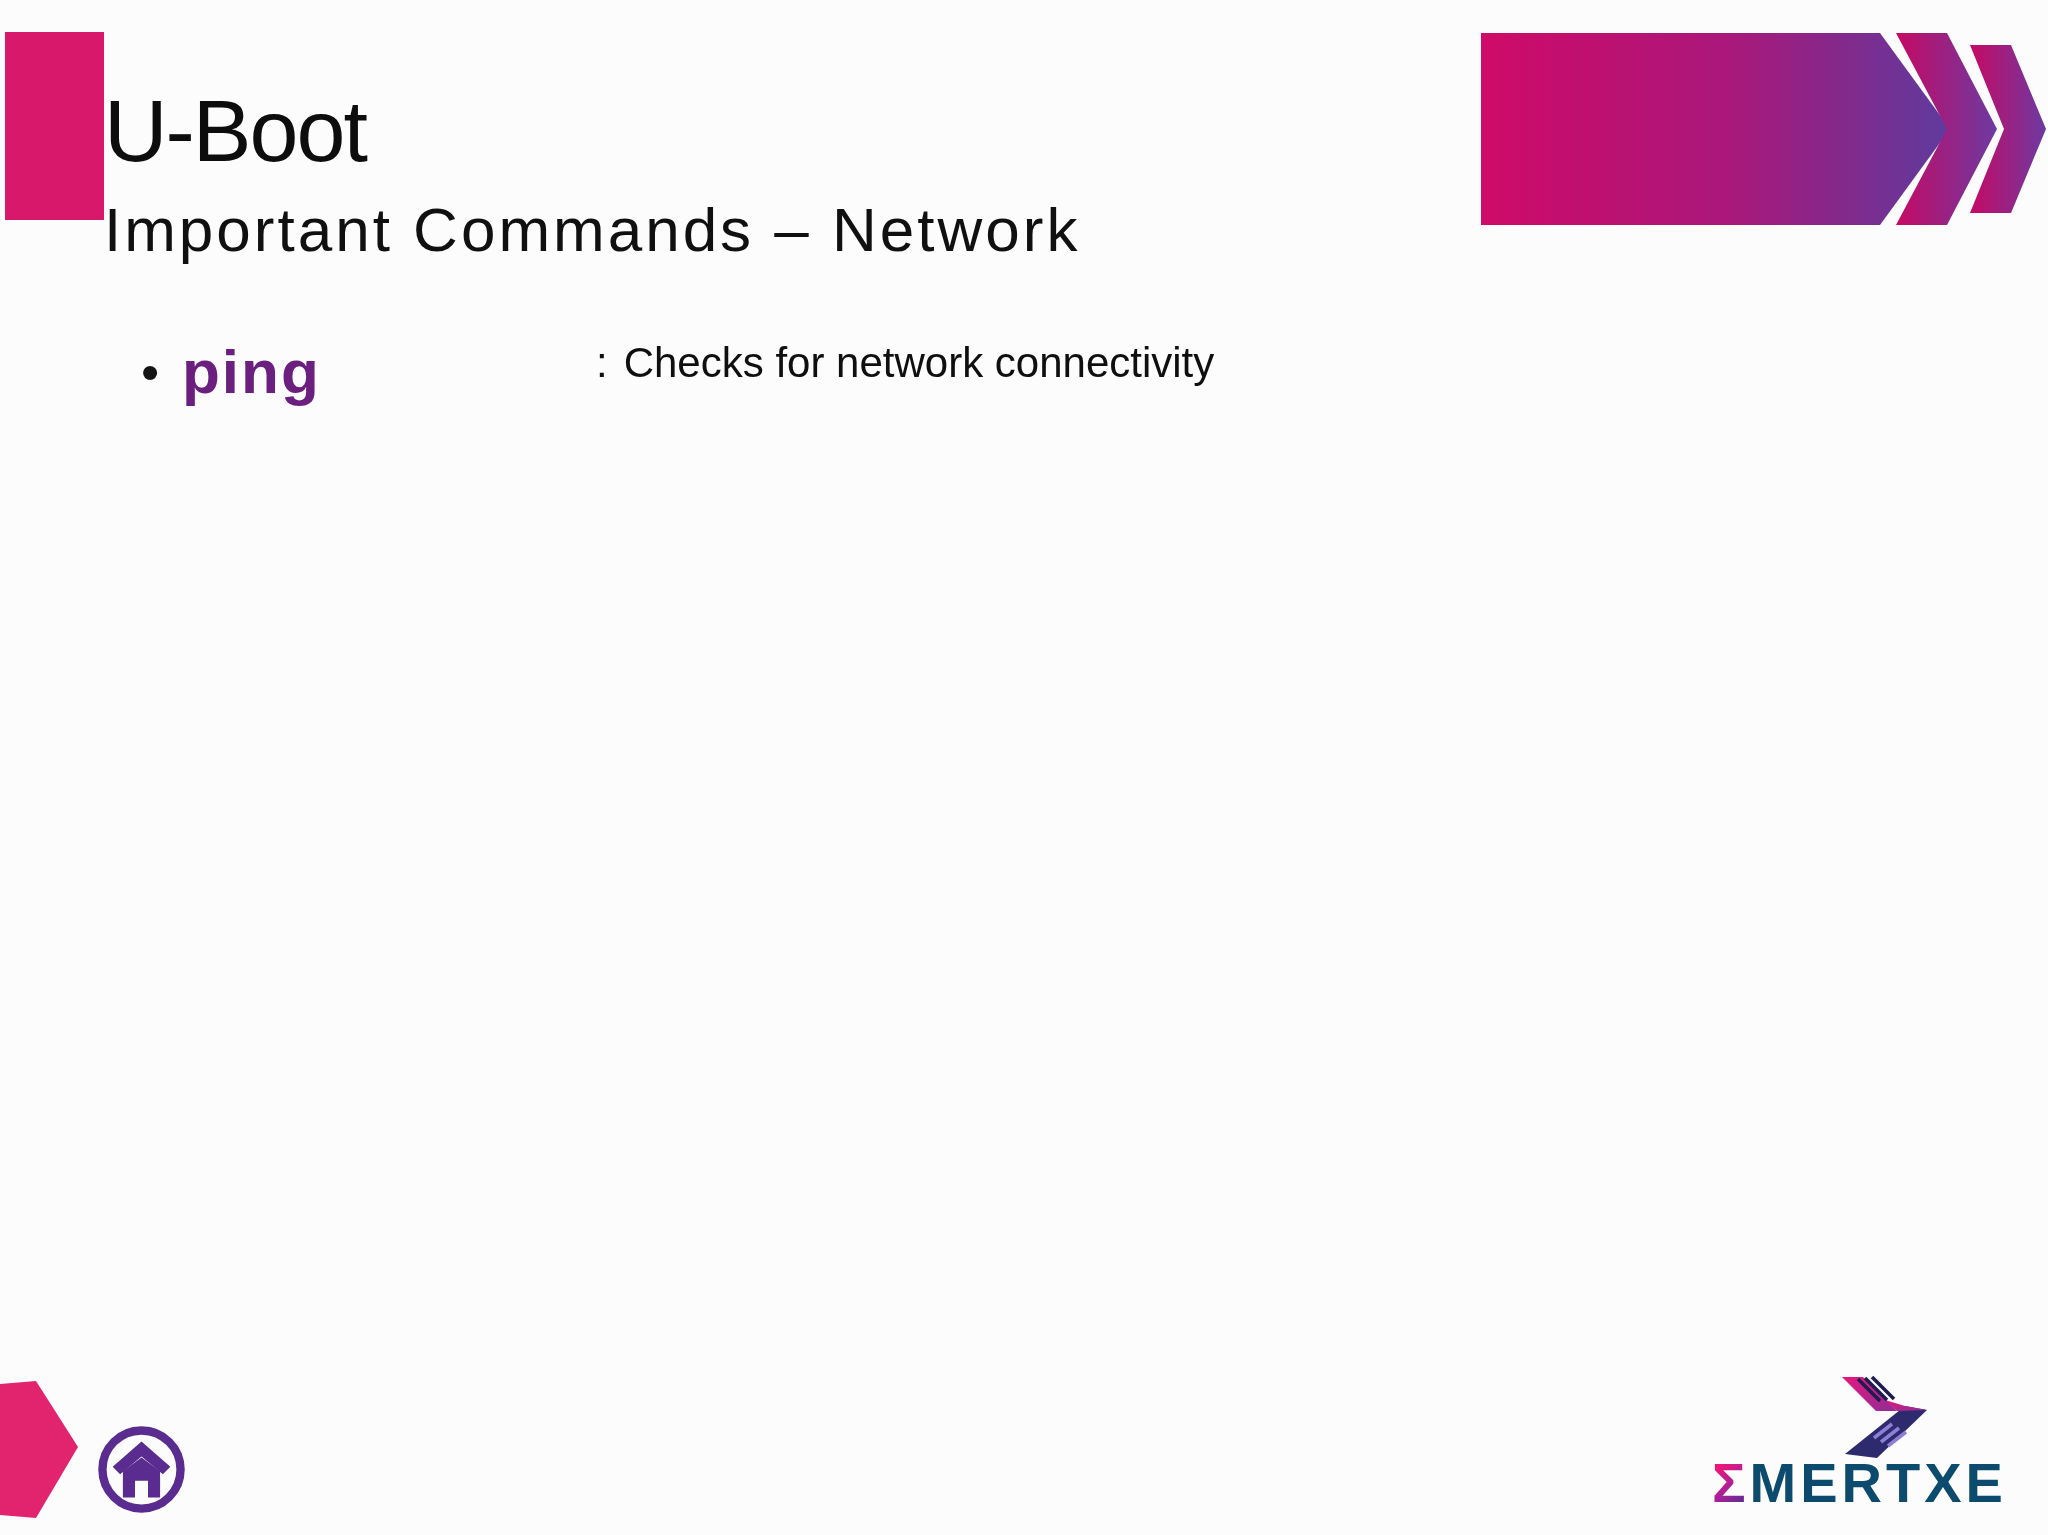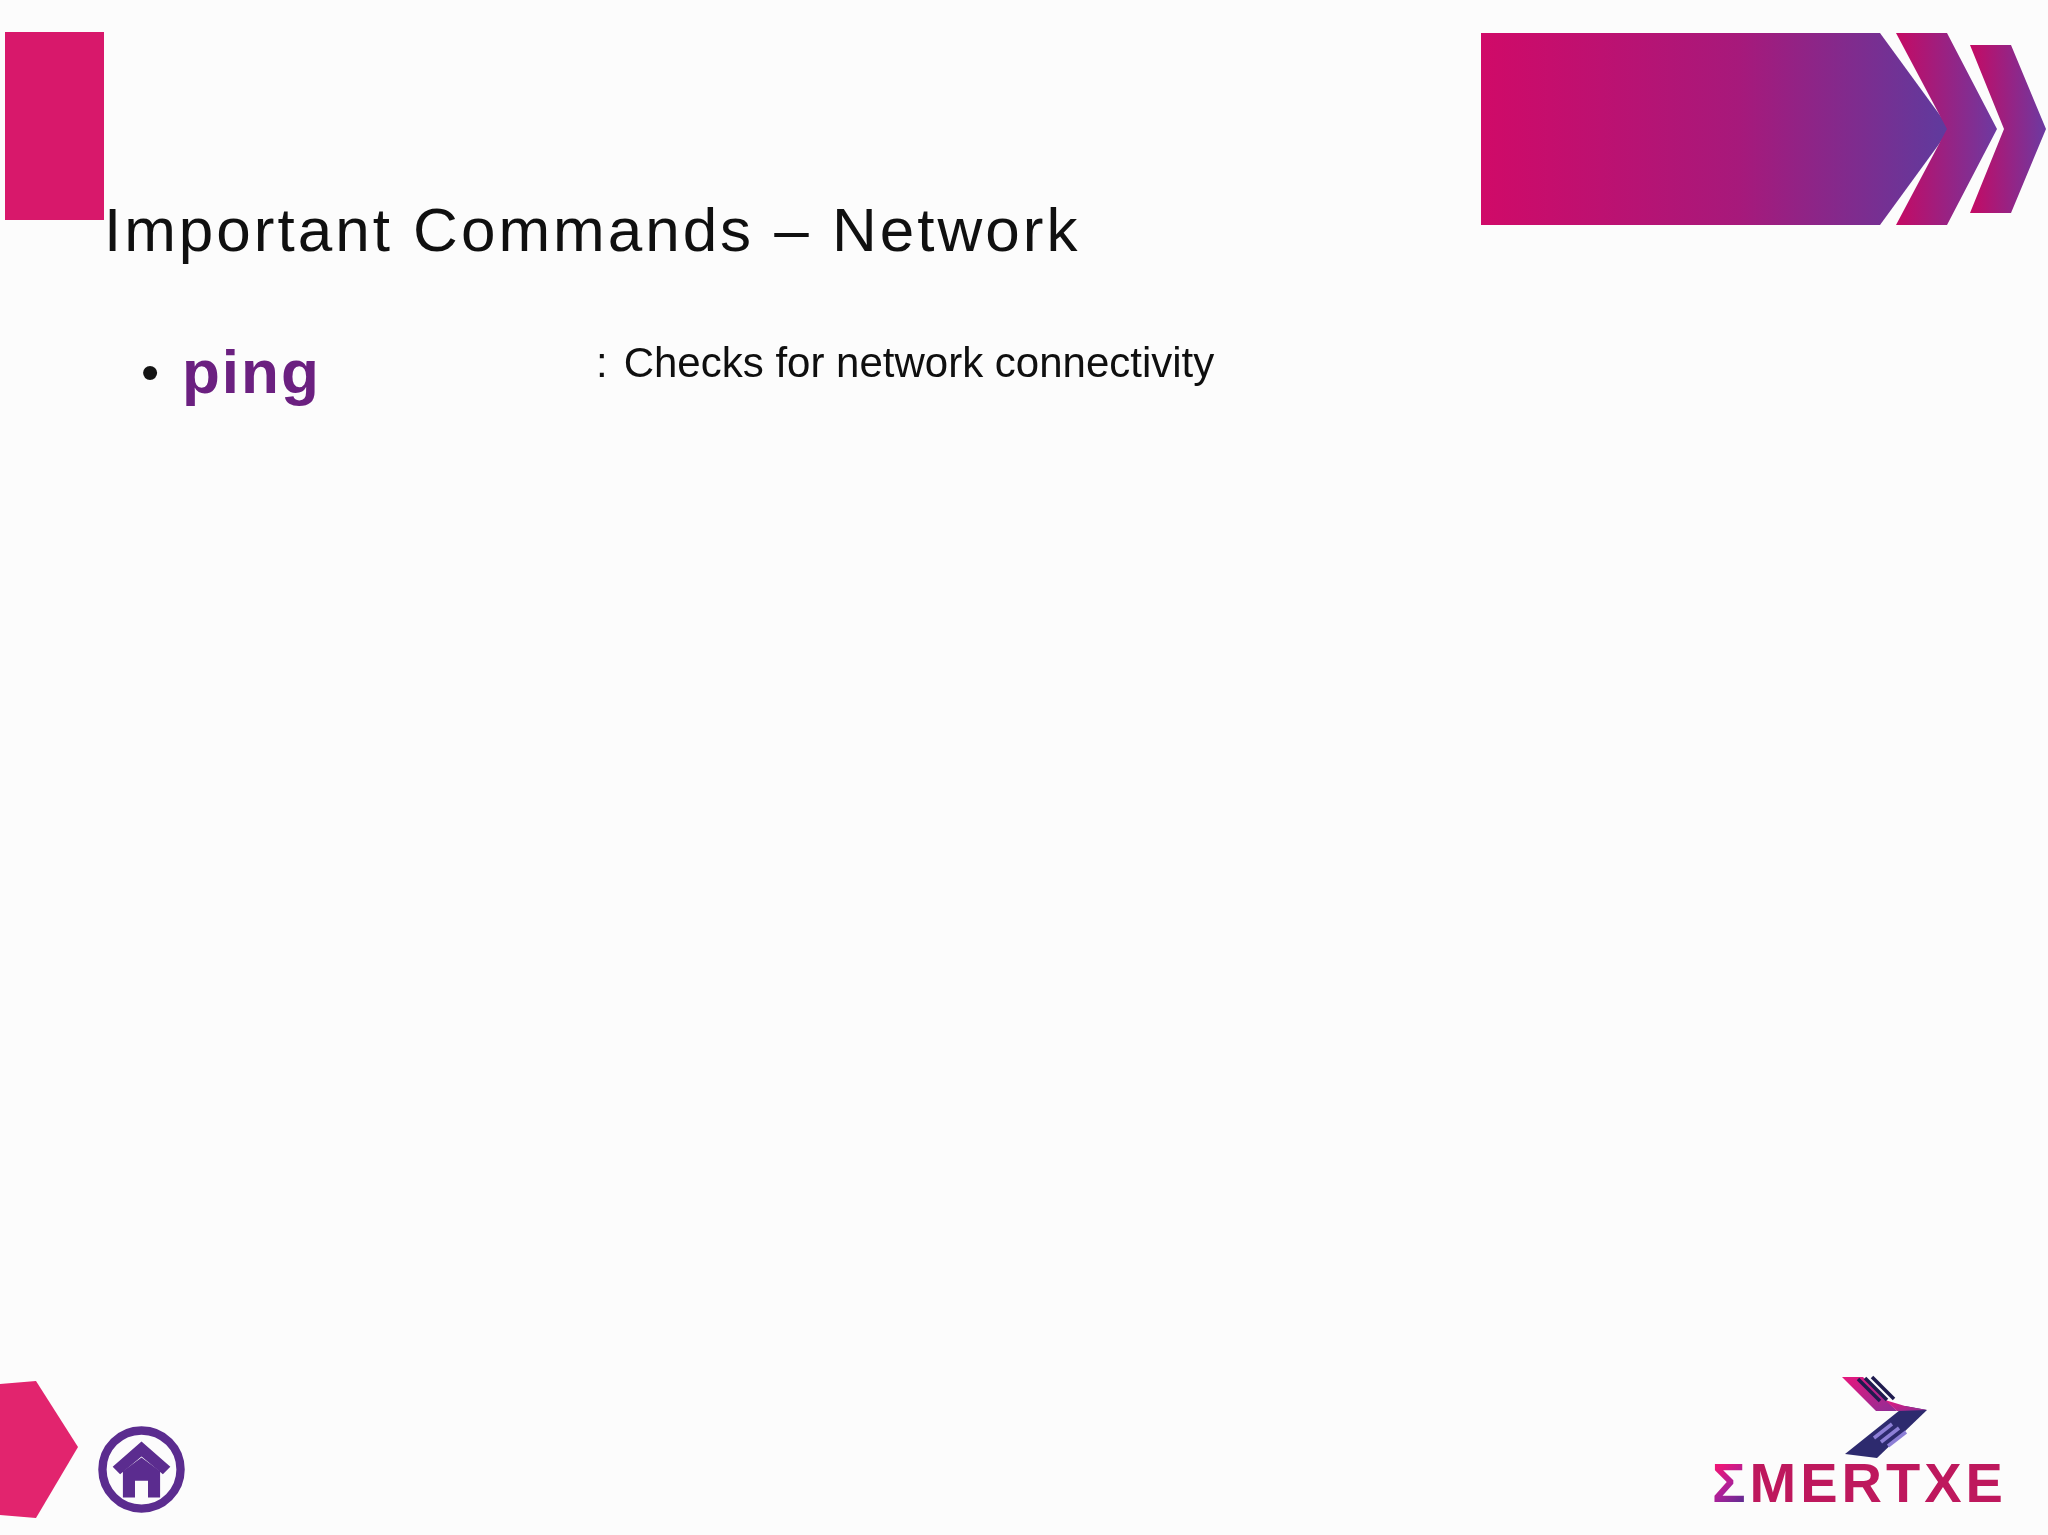--- a/index.html
+++ b/index.html
@@ -52,28 +52,29 @@
   .logo{position:absolute;left:1712px;top:1455px;display:flex;align-items:flex-start;}
   .logo-emblem{position:absolute;left:1830px;top:1366px;width:120px;height:100px;}
   .logo-text{
     font-weight:bold;font-size:56px;line-height:1;
     letter-spacing:4px;white-space:nowrap;
   }
   .logo-sigma{
     background:linear-gradient(140deg,#ec1778 20%,#a8219a 55%,#5b2d90 85%);
     -webkit-background-clip:text;background-clip:text;color:transparent;
   }
-  .logo-rest{color:#be185d;}
+  .logo-rest{color:#0c4a6e;}
 </style>
 </head>
 <body>
 
 <div class="slide">
 
   <div class="accent-bar"></div>
+  <h1 class="title">U-Boot</h1>
   <h2 class="subtitle">Important Commands – Network</h2>
 
   <svg class="header-graphic" viewBox="0 0 567 192" aria-hidden="true">
     <defs>
       <linearGradient id="gPent" x1="0" y1="0" x2="1" y2="0">
         <stop offset="0" stop-color="#d00a68"></stop>
         <stop offset="0.55" stop-color="#a7197b"></stop>
         <stop offset="1" stop-color="#5e3b9e"></stop>
       </linearGradient>
       <linearGradient id="gChev" x1="0" y1="0" x2="1" y2="0">

